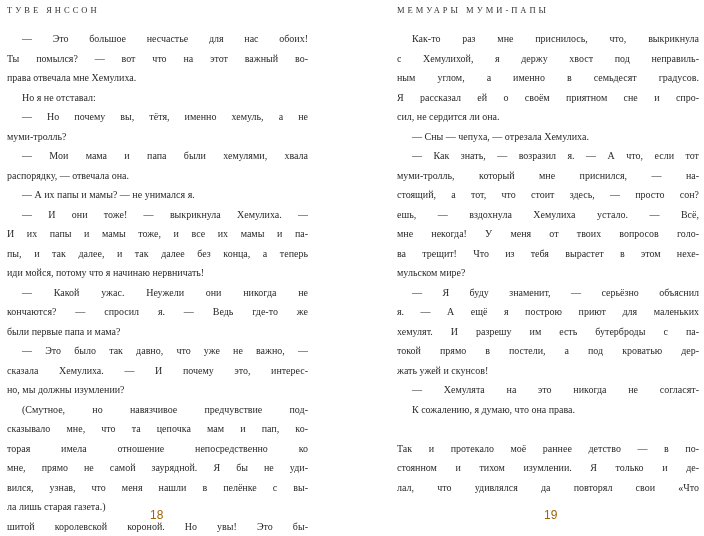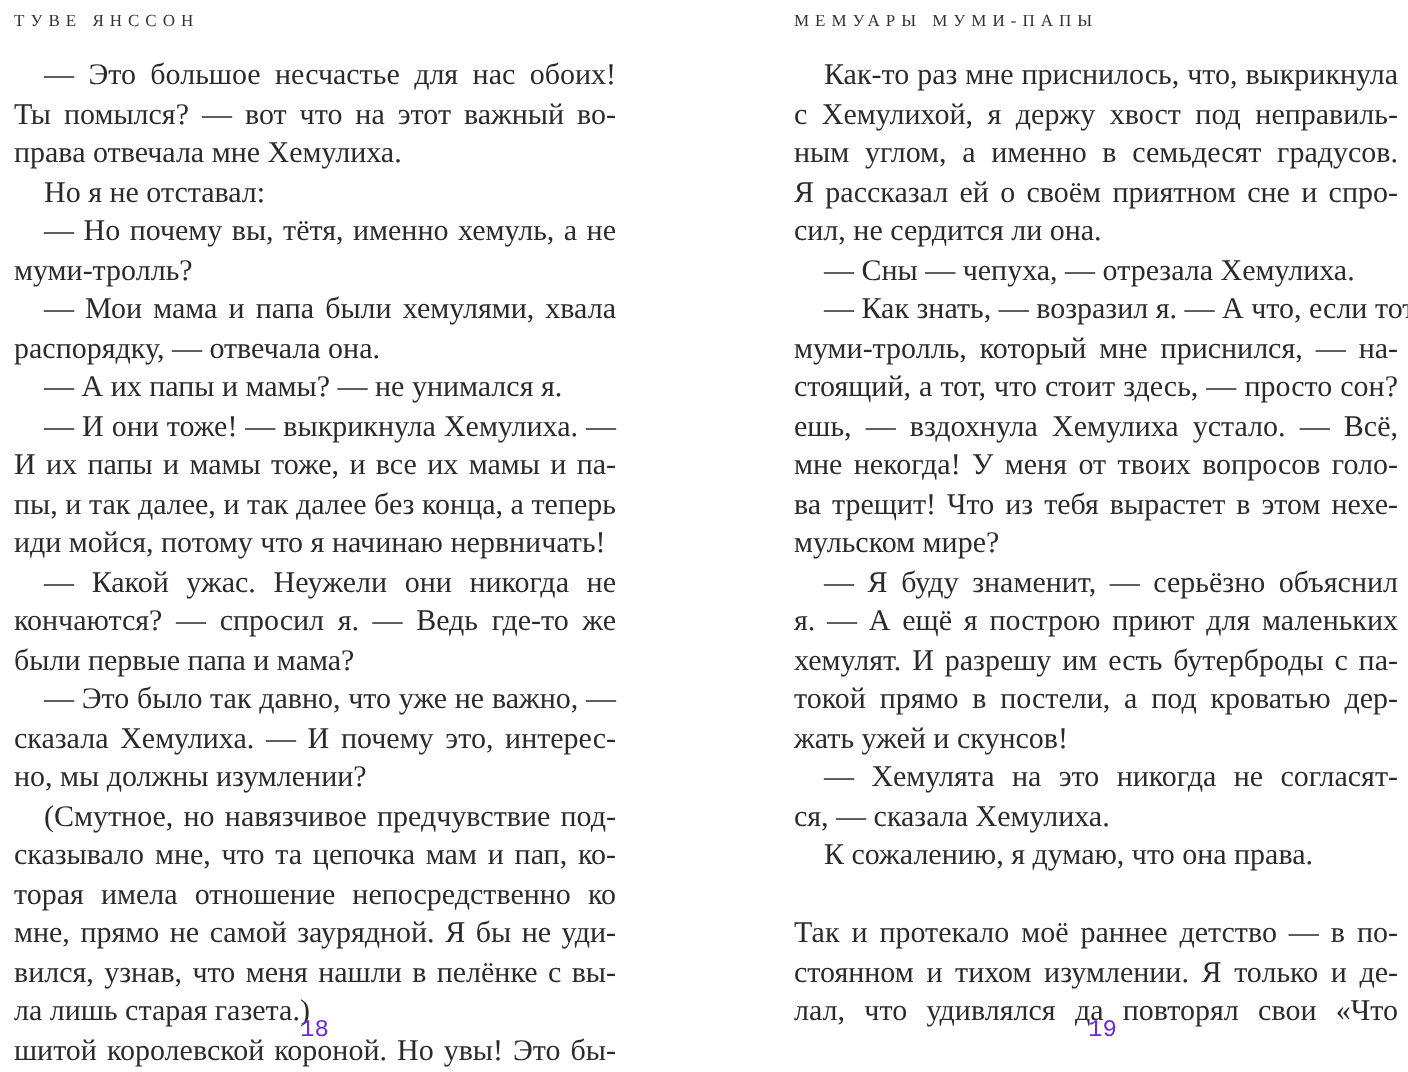--- a/index.html
+++ b/index.html
@@ -6,28 +6,28 @@
     body { width: 704px; height: 536px; position: relative; overflow: hidden;
            font-family: "DejaVu Serif", "Liberation Serif", serif; color: #2a2a2a; }
     .page { position: absolute; top: 0; height: 536px; }
     .page.left { left: 0; width: 352px; }
     .page.right { left: 352px; width: 352px; }
     .running-head { position: absolute; top: 5px; left: 0; right: 0; text-align: left;
       font-family: "Liberation Serif", serif; font-size: 8.5px; letter-spacing: 3px; color: #333; }
     .page.left .running-head { left: 7px; width: 300px; right: auto; }
     .page.right .running-head { left: 45px; width: 300px; right: auto; }
     .body-text { position: absolute; top: 29px; font-family: "Liberation Serif", serif;
-      font-size: 15px; line-height: 19.5px; text-align: justify; }
+      font-size: 10px; line-height: 19.5px; text-align: justify; }
     .page.left .body-text { left: 7px; width: 301px; }
     .page.right .body-text { left: 45px; width: 302px; }
     .line { display: block; height: 19.5px; white-space: nowrap; text-align-last: justify; text-align: justify; }
     .line.indent { padding-left: 15px; }
     .line.last { text-align-last: left; }
     .line.gap { height: 19.5px; }
-    .folio { position: absolute; top: 508px; font-family: Liberation Mono, monospace; font-size: 12px; color: #6d28d9; }
+    .folio { position: absolute; top: 508px; font-family: Liberation Sans, sans-serif; font-size: 12px; color: #a16207; }
     .page.left .folio { left: 150px; }
     .page.right .folio { left: 192px; }
   </style>
 </head>
 <body>
 
 <div class="page left">
   <div class="running-head">ТУВЕ ЯНССОН</div>
   <div class="body-text" id="left-body">
       <span class="line indent">— Это большое несчастье для нас обоих!</span>
@@ -75,21 +75,20 @@
       <span class="line">ешь, — вздохнула Хемулиха устало. — Всё,</span>
       <span class="line">мне некогда! У меня от твоих вопросов голо-</span>
       <span class="line">ва трещит! Что из тебя вырастет в этом нехе-</span>
       <span class="line last">мульском мире?</span>
       <span class="line indent">— Я буду знаменит, — серьёзно объяснил</span>
       <span class="line">я. — А ещё я построю приют для маленьких</span>
       <span class="line">хемулят. И разрешу им есть бутерброды с па-</span>
       <span class="line">токой прямо в постели, а под кроватью дер-</span>
       <span class="line last">жать ужей и скунсов!</span>
       <span class="line indent">— Хемулята на это никогда не согласят-</span>
-      <span class="line last">ся, — сказала Хемулиха.</span>
       <span class="line indent last">К сожалению, я думаю, что она права.</span>
       <span class="line last gap"></span>
       <span class="line">Так и протекало моё раннее детство — в по-</span>
       <span class="line">стоянном и тихом изумлении. Я только и де-</span>
       <span class="line">лал, что удивлялся да повторял свои «Что</span>
     </div>
   <div class="folio">19</div>
 </div>
 
 </body></html>

